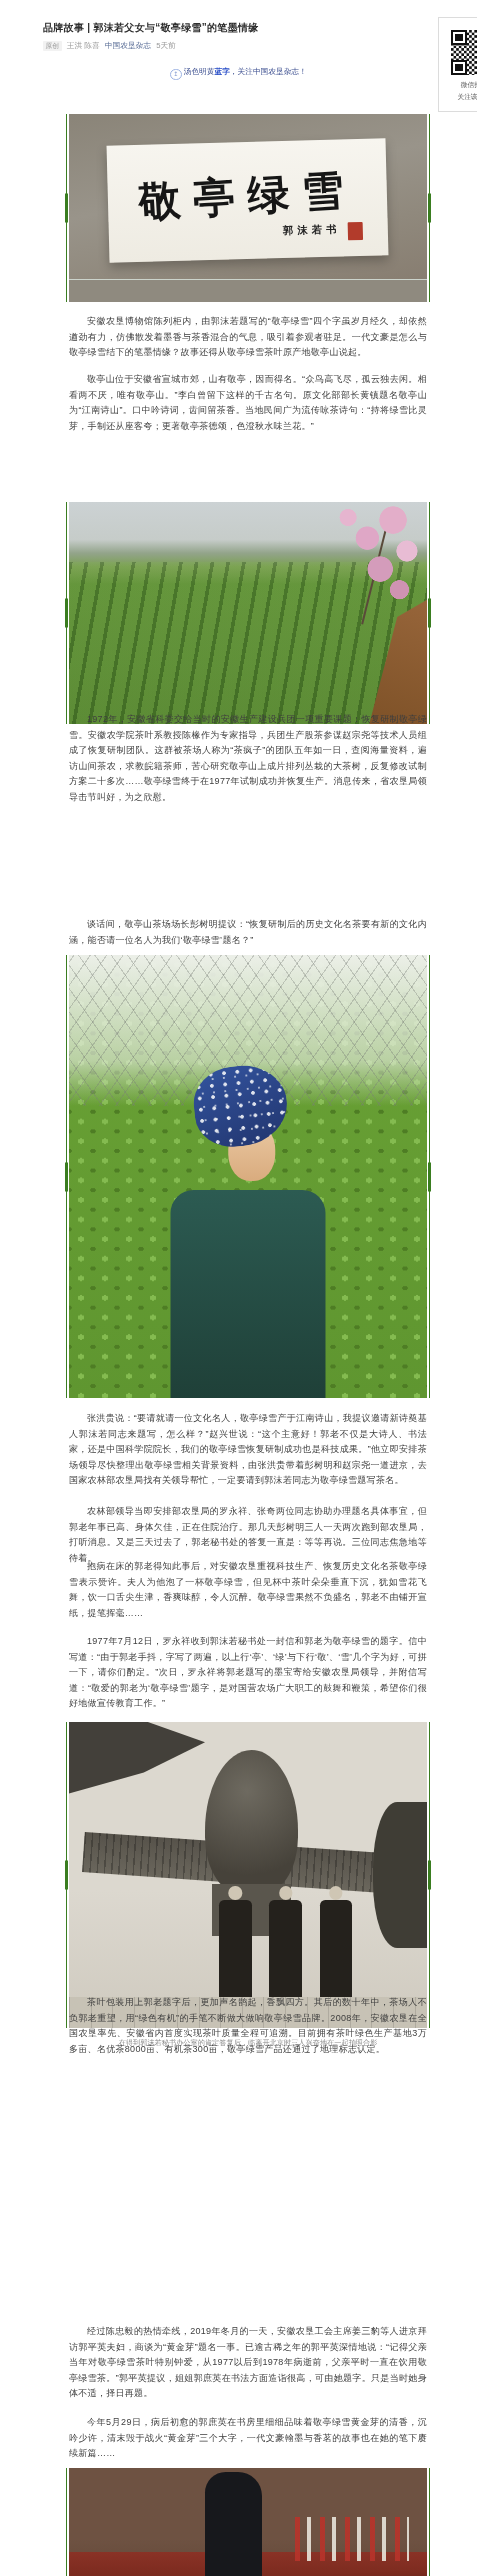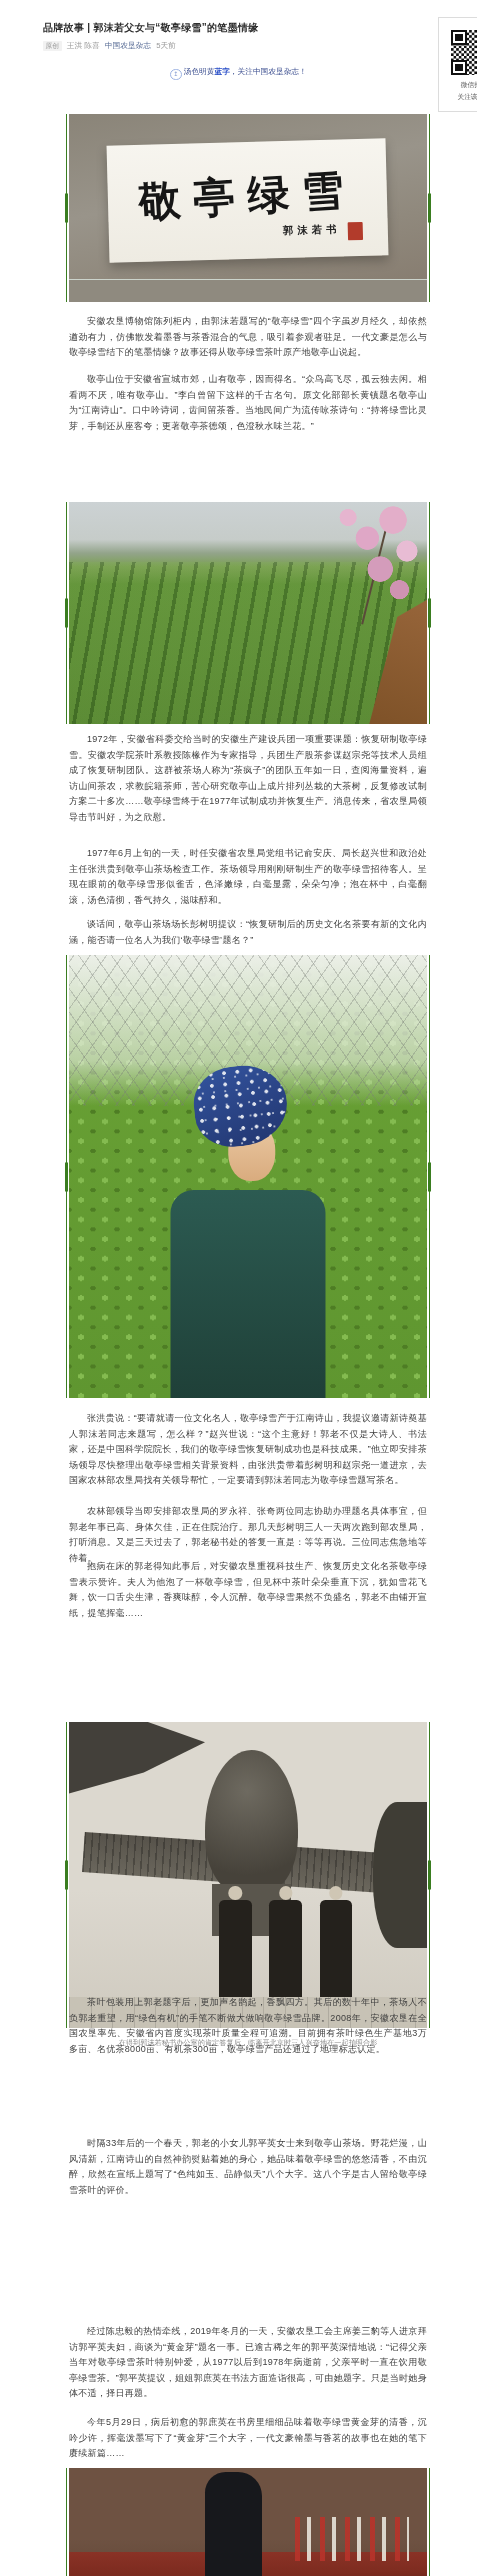--- a/index.html
+++ b/index.html
@@ -164,38 +164,38 @@
     <span class="gbar l"></span>
     <span class="gbar r"></span>
     <div class="photo i2">
       <div class="rows"></div>
       <div class="branch"></div>
       <div class="bloom"></div>
       <div class="soil"></div>
     </div>
   </div>
 
-  <p class="abs para" style="top:732px">1972年，安徽省科委交给当时的安徽生产建设兵团一项重要课题：恢复研制敬亭绿雪。安徽农学院茶叶系教授陈椽作为专家指导，兵团生产股茶参谋赵宗尧等技术人员组成了恢复研制团队。这群被茶场人称为“茶疯子”的团队五年如一日，查阅海量资料，遍访山间茶农，求教皖籍茶师，苦心研究敬亭山上成片排列丛栽的大茶树，反复修改试制方案二十多次……敬亭绿雪终于在1977年试制成功并恢复生产。消息传来，省农垦局领导击节叫好，为之欣慰。</p>
-  <p class="abs para" style="top:846px">1977年6月上旬的一天，时任安徽省农垦局党组书记俞安庆、局长赵兴世和政治处主任张洪贵到敬亭山茶场检查工作。茶场领导用刚刚研制生产的敬亭绿雪招待客人。呈现在眼前的敬亭绿雪形似雀舌，色泽嫩绿，白毫显露，朵朵匀净；泡在杯中，白毫翻滚，汤色清彻，香气持久，滋味醇和。</p>
+  <p class="abs para" style="top:712px">1972年，安徽省科委交给当时的安徽生产建设兵团一项重要课题：恢复研制敬亭绿雪。安徽农学院茶叶系教授陈椽作为专家指导，兵团生产股茶参谋赵宗尧等技术人员组成了恢复研制团队。这群被茶场人称为“茶疯子”的团队五年如一日，查阅海量资料，遍访山间茶农，求教皖籍茶师，苦心研究敬亭山上成片排列丛栽的大茶树，反复修改试制方案二十多次……敬亭绿雪终于在1977年试制成功并恢复生产。消息传来，省农垦局领导击节叫好，为之欣慰。</p>
   <p class="abs para" style="top:917px">谈话间，敬亭山茶场场长彭树明提议：“恢复研制后的历史文化名茶要有新的文化内涵，能否请一位名人为我们‘敬亭绿雪’题名？”</p>
 
   <div class="abs img-frame" style="top:955px;height:443px">
     <span class="gbar l"></span>
     <span class="gbar r"></span>
     <div class="photo i3">
       <div class="net"></div>
       <div class="torso"></div>
       <div class="face"></div>
       <div class="scarf"></div>
     </div>
   </div>
 
   <p class="abs para" style="top:1411px">张洪贵说：“要请就请一位文化名人，敬亭绿雪产于江南诗山，我提议邀请新诗奠基人郭沫若同志来题写，怎么样？”赵兴世说：“这个主意好！郭老不仅是大诗人、书法家，还是中国科学院院长，我们的敬亭绿雪恢复研制成功也是科技成果。”他立即安排茶场领导尽快整理出敬亭绿雪相关背景资料，由张洪贵带着彭树明和赵宗尧一道进京，去国家农林部农垦局找有关领导帮忙，一定要请到郭沫若同志为敬亭绿雪题写茶名。</p>
   <p class="abs para" style="top:1504px">农林部领导当即安排部农垦局的罗永祥、张奇两位同志协助办理题名具体事宜，但郭老年事已高、身体欠佳，正在住院治疗。那几天彭树明三人一天两次跑到部农垦局，打听消息。又是三天过去了，郭老秘书处的答复一直是：等等再说。三位同志焦急地等待着。</p>
   <p class="abs para" style="top:1559px">抱病在床的郭老得知此事后，对安徽农垦重视科技生产、恢复历史文化名茶敬亭绿雪表示赞许。夫人为他泡了一杯敬亭绿雪，但见杯中茶叶朵朵垂直下沉，犹如雪花飞舞，饮一口舌尖生津，香爽味醇，令人沉醉。敬亭绿雪果然不负盛名，郭老不由铺开宣纸，提笔挥毫……</p>
+  <p class="abs para" style="top:1634px">1977年7月12日，罗永祥收到郭沫若秘书处一封信和郭老为敬亭绿雪的题字。信中写道：“由于郭老手抖，字写了两遍，以上行‘亭’、‘绿’与下行‘敬’、‘雪’几个字为好，可拼一下，请你们酌定。”次日，罗永祥将郭老题写的墨宝寄给安徽农垦局领导，并附信写道：“敬爱的郭老为‘敬亭绿雪’题字，是对国营农场广大职工的鼓舞和鞭策，希望你们很好地做宣传教育工作。”</p>
 
   <div class="abs img-frame" style="top:1722px;height:306px">
     <span class="gbar l"></span>
     <span class="gbar r"></span>
     <div class="photo i4">
       <div class="roof1"></div>
       <div class="roof2"></div>
       <div class="lion"></div>
       <div class="base"></div>
       <div class="pine"></div>
@@ -207,23 +207,22 @@
         </div>
       <div class="man" style="left:70%">
           <span class="head"></span>
         </div>
       <div class="ground"></div>
     </div>
   </div>
   <div class="abs caption" style="top:2038px">在得到郭沫若秘书办公室的肯定答复后，临离开北京时三人兴奋地在一起拍照合影</div>
 
   <p class="abs para" style="top:1995px">茶叶包装用上郭老题字后，更加声名鹊起，香飘四方。其后的数十年中，茶场人不负郭老重望，用“绿色有机”的手笔不断做大做响敬亭绿雪品牌。2008年，安徽农垦在全国农垦率先、安徽省内首度实现茶叶质量全程可追溯。目前拥有茶叶绿色生产基地3万多亩、名优茶8000亩、有机茶300亩，敬亭绿雪产品还通过了地理标志认定。</p>
-  <p class="abs para" style="top:2136px">时隔33年后的一个春天，郭老的小女儿郭平英女士来到敬亭山茶场。野花烂漫，山风清新，江南诗山的自然神韵熨贴着她的身心，她品味着敬亭绿雪的悠悠清香，不由沉醉，欣然在宣纸上题写了“色纯如玉、品静似天”八个大字。这八个字是古人留给敬亭绿雪茶叶的评价。</p>
   <p class="abs para" style="top:2324px">经过陈忠毅的热情牵线，2019年冬月的一天，安徽农垦工会主席姜三豹等人进京拜访郭平英夫妇，商谈为“黄金芽”题名一事。已逾古稀之年的郭平英深情地说：“记得父亲当年对敬亭绿雪茶叶特别钟爱，从1977以后到1978年病逝前，父亲平时一直在饮用敬亭绿雪茶。”郭平英提议，姐姐郭庶英在书法方面造诣很高，可由她题字。只是当时她身体不适，择日再题。</p>
-  <p class="abs para" style="top:2415px">今年5月29日，病后初愈的郭庶英在书房里细细品味着敬亭绿雪黄金芽的清香，沉吟少许，挥毫泼墨写下了“黄金芽”三个大字，一代文豪翰墨与香茗的故事也在她的笔下赓续新篇……</p>
+  <p class="abs para" style="top:2415px">今年5月29日，病后初愈的郭庶英在书房里细细品味着敬亭绿雪黄金芽的清香，沉吟少许，清末毁于战火“黄金芽”三个大字，一代文豪翰墨与香茗的故事也在她的笔下赓续新篇……</p>
 
   <div class="abs img-frame" style="top:2468px;height:444px">
 
     <div class="photo i5">
       <div class="scene"></div>
       <div class="table"></div>
       <div class="bottles"></div>
       <div class="person"></div>
       <div class="paper">
         <div class="chars">黄金芽</div>

